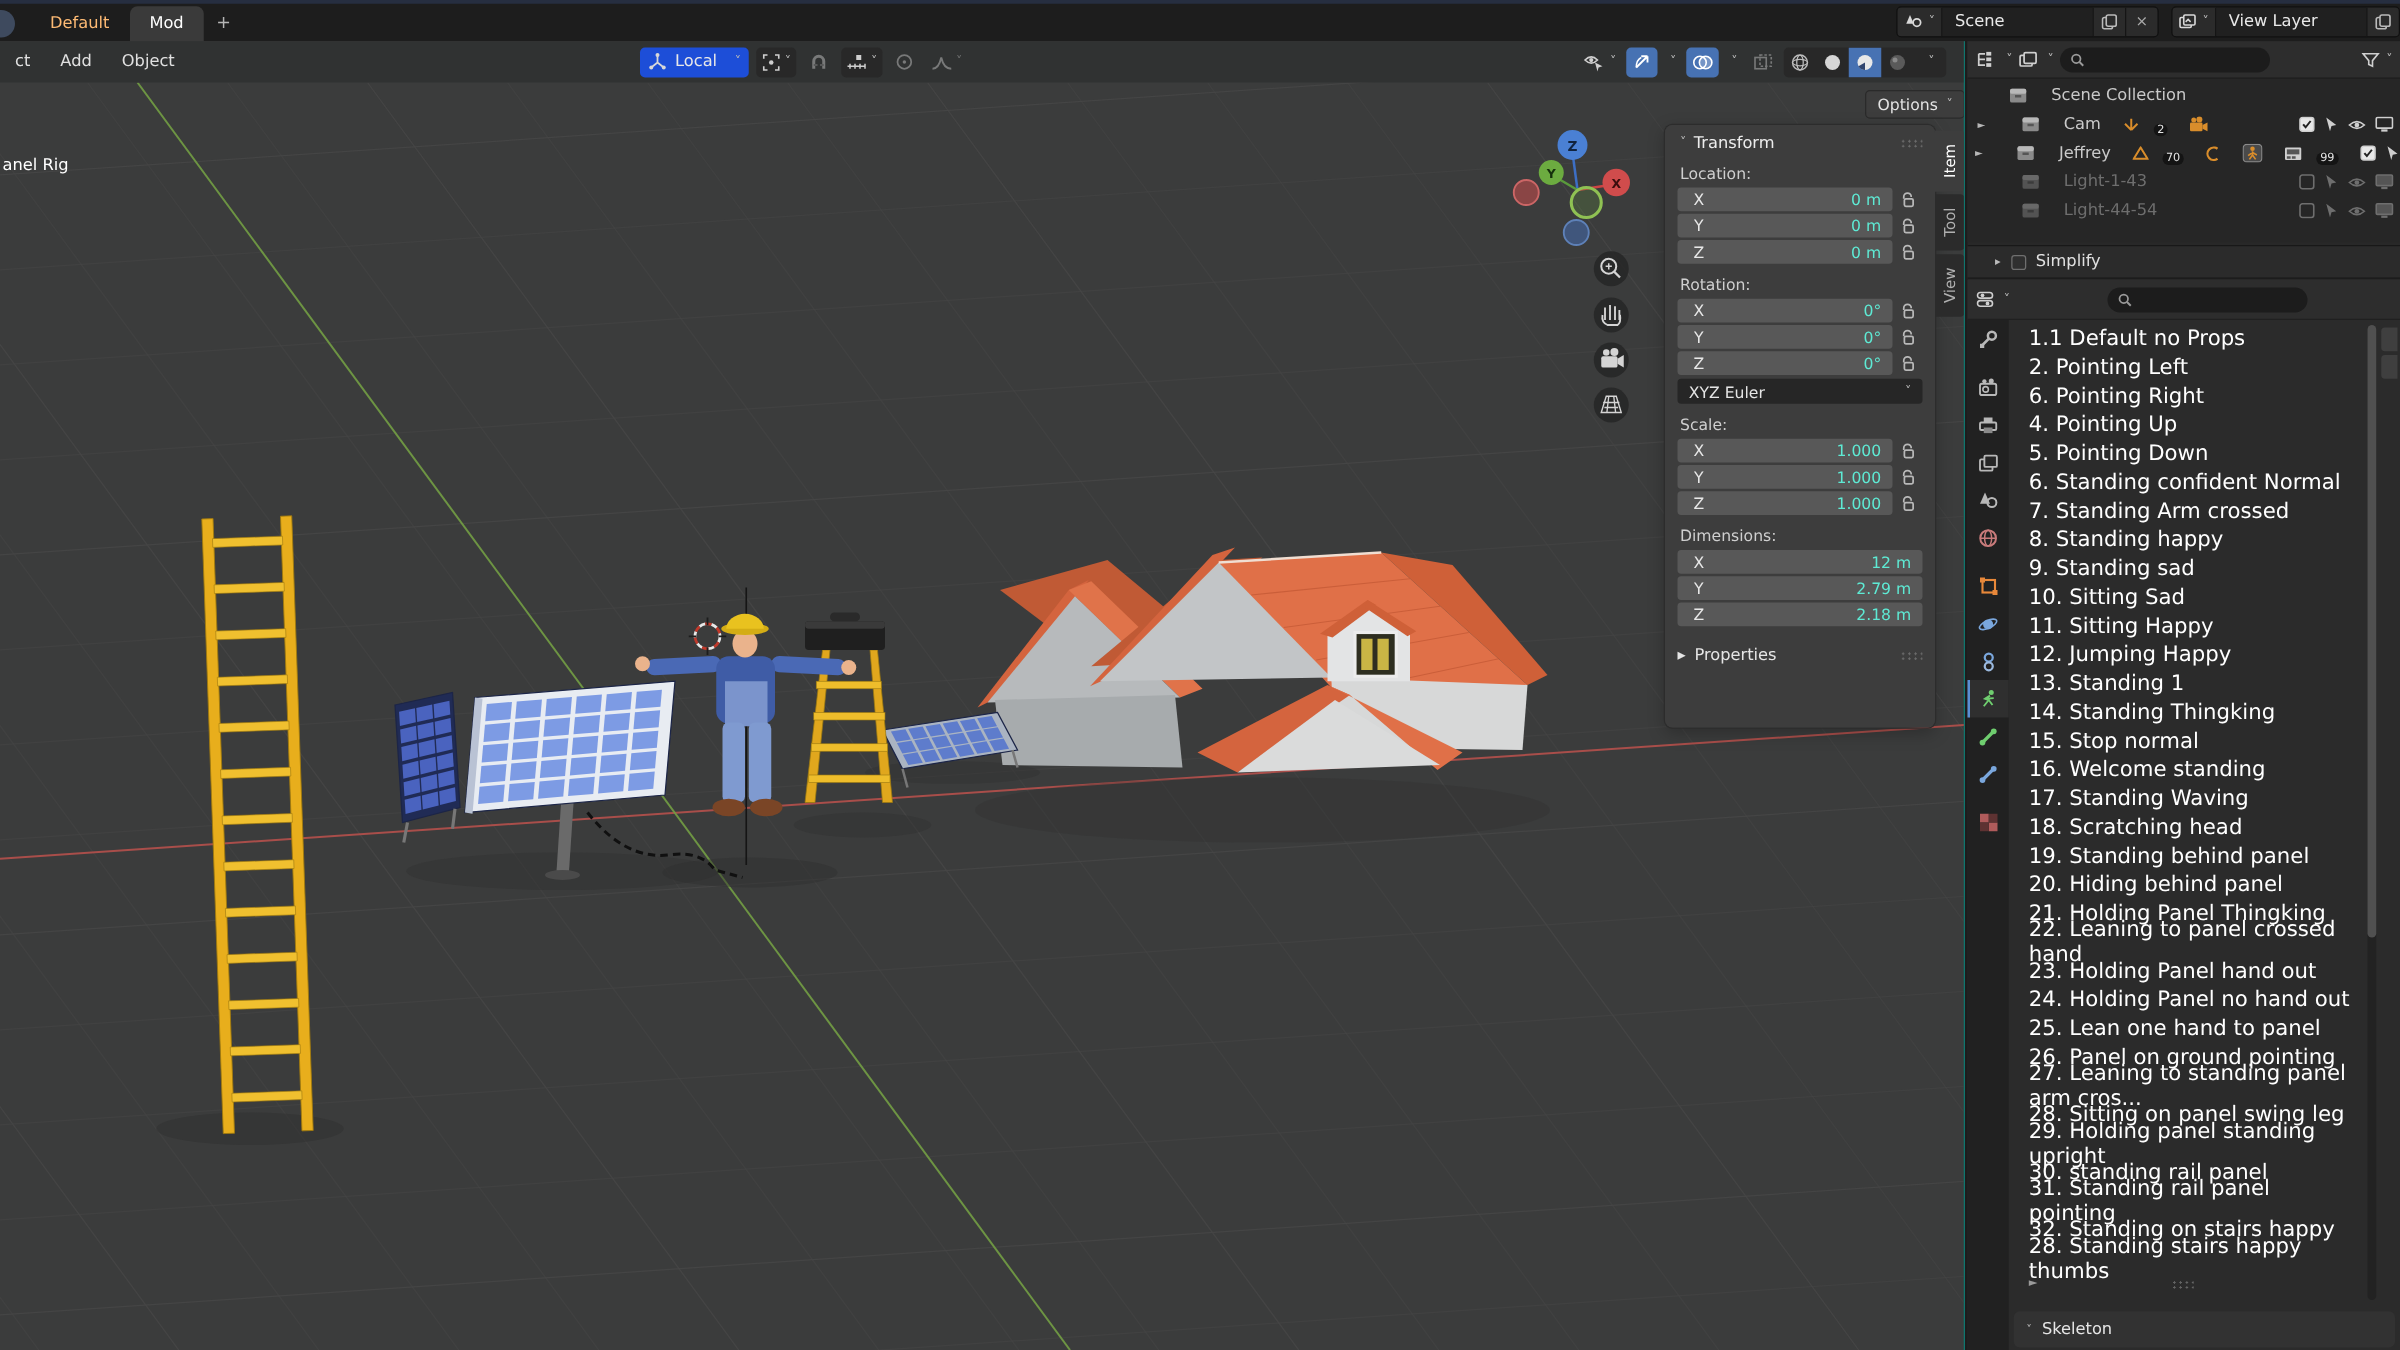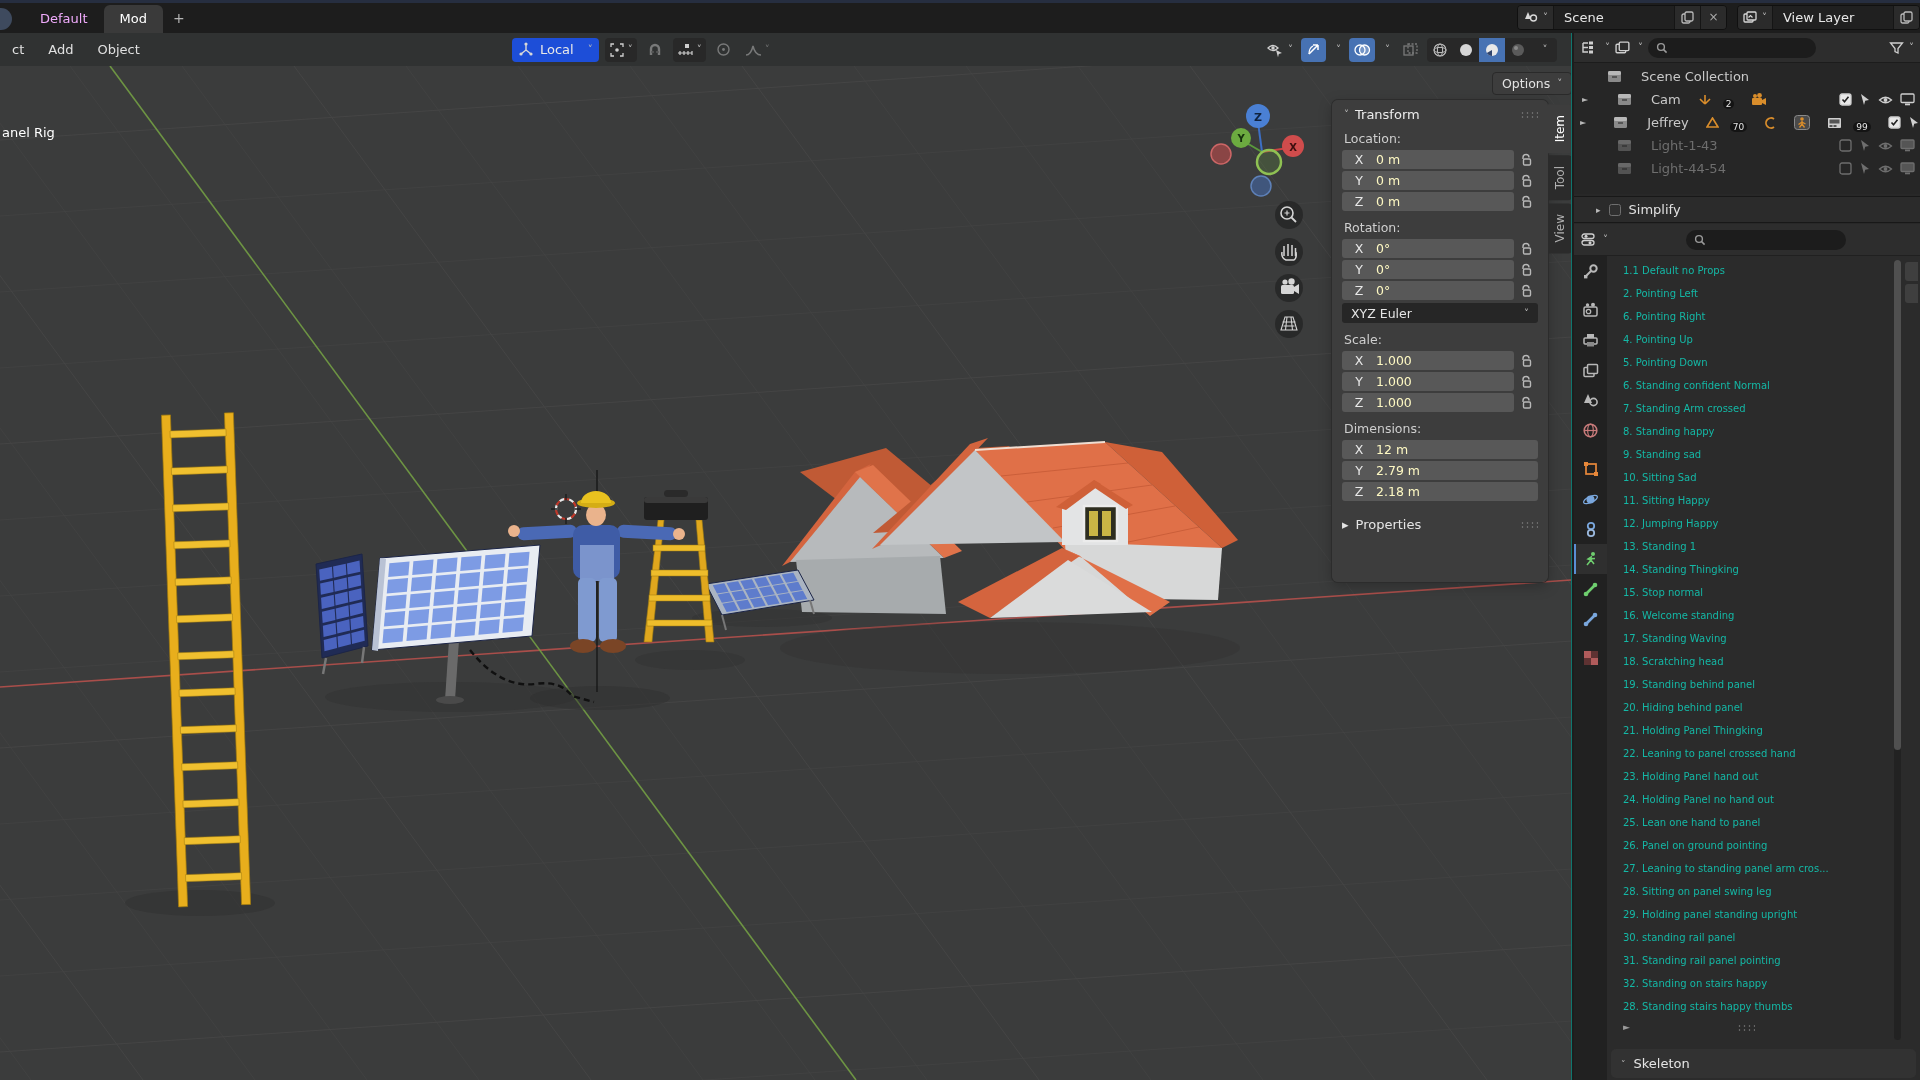--- a/index.html
+++ b/index.html
@@ -4,21 +4,21 @@
 <style>
   * { box-sizing: border-box; margin: 0; padding: 0; }
   html,body { width:1920px; height:1080px; overflow:hidden; background:#1d1d1d;
     font-family:"DejaVu Sans", sans-serif; color:#ddd; }
   svg { display:block; }
   
   .topbar { position:absolute; left:0; top:0; width:1920px; height:33px; background:#1d1d1d; }
   .top-strip { position:absolute; left:0; top:0; width:100%; height:3px; background:#262e40; }
   .logo-stub { position:absolute; left:-10px; top:8px; width:22px; height:22px; border-radius:50%; background:#3e4a5e; }
   .ws-tabs { position:absolute; left:24px; bottom:0; display:flex; align-items:flex-end; }
-  .ws-tab { font-size:13px; color:#f0abfc; padding:6px 16px 7px; border-radius:6px 6px 0 0; cursor:default; }
+  .ws-tab { font-size:13px; color:#fdba74; padding:6px 16px 7px; border-radius:6px 6px 0 0; cursor:default; }
   .ws-tab.active { background:#3a3a3a; color:#fff; }
   .ws-add { font-size:14px; color:#b5b5b5; padding:6px 10px 7px; }
   .topbar-right { position:absolute; right:0; top:4px; height:26px; display:flex; gap:10px; align-items:center; }
   .pill { display:flex; align-items:center; background:#202020; border:1px solid #101010; border-radius:4px; height:25px; overflow:hidden; }
   .pill .iconbox { display:flex; align-items:center; gap:2px; background:#2b2b2b; height:100%; padding:0 5px; border-right:1px solid #151515; }
   .pill .ptext { font-size:13px; color:#e8e8e8; padding:0 10px; min-width:120px; }
   .pill .pbtn { display:flex; align-items:center; justify-content:center; width:26px; height:100%; background:#2b2b2b; border-left:1px solid #151515; color:#aaa; font-size:12px; }
   .caret { font-size:10px; color:#bbb; margin-left:2px; }
   
   .vp { position:absolute; left:0; top:33px; width:1572px; height:1047px; background:#3b3c3c; overflow:hidden; border-right:1px solid #0f766e; }
@@ -45,21 +45,21 @@
   .npanel { position:absolute; left:1332px; top:67px; width:216px; height:482px; background:rgba(61,61,61,.97);
      border-radius:6px; box-shadow:0 0 0 1px #2c2c2c, 0 4px 14px rgba(0,0,0,.25); padding:7px 10px 0 10px; z-index:6; font-size:12.5px; }
   .phead { display:flex; align-items:center; gap:6px; color:#ececec; font-size:13px; }
   .grip { margin-left:auto; width:18px; height:7px;
      background-image:radial-gradient(#8a8a8a 1px, transparent 1.2px); background-size:5px 4px; opacity:.6; }
   .sec-label { color:#cfcfcf; margin:9px 0 4px 2px; }
   .tgrid { display:grid; grid-template-columns:1fr 24px; row-gap:2px; align-items:center; }
   .trow { grid-column:1; display:flex; align-items:center; height:19px; background:#585858; border-radius:3px; }
   .tgrid.wide { grid-template-columns:1fr; }
   .tax { width:34px; text-align:center; color:#e8e8e8; }
-  .tval { flex:1; text-align:left; padding-right:9px; color:#fef9c3; }
+  .tval { flex:1; text-align:right; padding-right:9px; color:#5eead4; }
   .lockcell { grid-column:2; justify-self:center; display:flex; }
   .euler { height:20px; background:#262626; border-radius:3px; display:flex; align-items:center; padding:0 9px; color:#e5e5e5; margin-top:3px; }
   .euler .caret { margin-left:auto; }
   .props-collapsed { display:flex; align-items:center; gap:7px; margin-top:16px; color:#e5e5e5; font-size:13px; }
   .npanel-tabs { position:absolute; left:1548px; top:71px; width:24px; display:flex; flex-direction:column; gap:2px; z-index:6; }
   .ntab { writing-mode:vertical-rl; transform:rotate(180deg); background:#2b2b2b; color:#b0b0b0; font-size:12px;
      padding:11px 5px; border-radius:4px 0 0 4px; text-align:center; }
   .ntab.active { background:#3d3d3d; color:#fff; }
   
   .right-col { position:absolute; left:1574px; top:33px; width:346px; height:1047px; background:#282828; }
@@ -77,21 +77,21 @@
      border-top:1px solid #181818; border-bottom:1px solid #181818; display:flex; align-items:center; gap:8px; padding-left:22px; font-size:13px; color:#e0e0e0; }
   .chk { width:12px; height:12px; border:1px solid #6f6f6f; border-radius:2.5px; background:#2f2f2f; }
   .props-header { position:absolute; left:0; top:191px; width:100%; height:32px; background:#2d2d2d; display:flex; align-items:center; border-bottom:1px solid #202020; }
   .props-header .search-pill { position:absolute; left:112px; width:160px; }
   .tabcol { position:absolute; left:0; top:223px; width:33px; bottom:0; background:#212121; }
   .tabicon { width:33px; height:30px; display:flex; align-items:center; justify-content:center; }
   .tabicon.active { background:#2f2f2f; border-left:2px solid #5a8fd4; }
   .gap8 { height:9px; }
   .props-main { position:absolute; left:33px; top:223px; right:0; bottom:0; background:#2b2b2b; }
   .pose-list { position:absolute; left:6px; top:3px; right:32px; }
-  .pose-row { height:23px; display:flex; align-items:center; font-size:10px; color:#14b8a6; padding-left:10px; border-radius:3px; }
+  .pose-row { height:23px; display:flex; align-items:center; font-size:17px; color:#ffffff; padding-left:10px; border-radius:3px; }
   .list-footer { height:18px; display:flex; align-items:center; padding-left:10px; color:#9a9a9a; font-size:9px; position:relative; }
   .list-footer .grip { position:absolute; left:45%; }
   .scrollbar { position:absolute; right:19px; top:4px; width:7px; height:780px; background:#222; border-radius:4px; }
   .scroll-thumb { position:absolute; left:0; top:0; width:7px; height:490px; background:#505050; border-radius:4px; }
   .side-stubs { position:absolute; right:2px; top:6px; display:flex; flex-direction:column; gap:3px; }
   .side-stub { width:13px; height:19px; background:#3f3f3f; border-radius:3px 0 0 3px; }
   .skeleton-header { position:absolute; left:4px; right:4px; top:793px; height:29px; background:#323232; border-radius:5px;
      display:flex; align-items:center; gap:8px; padding-left:10px; font-size:13px; color:#e5e5e5; }
 </style>
 </head>

